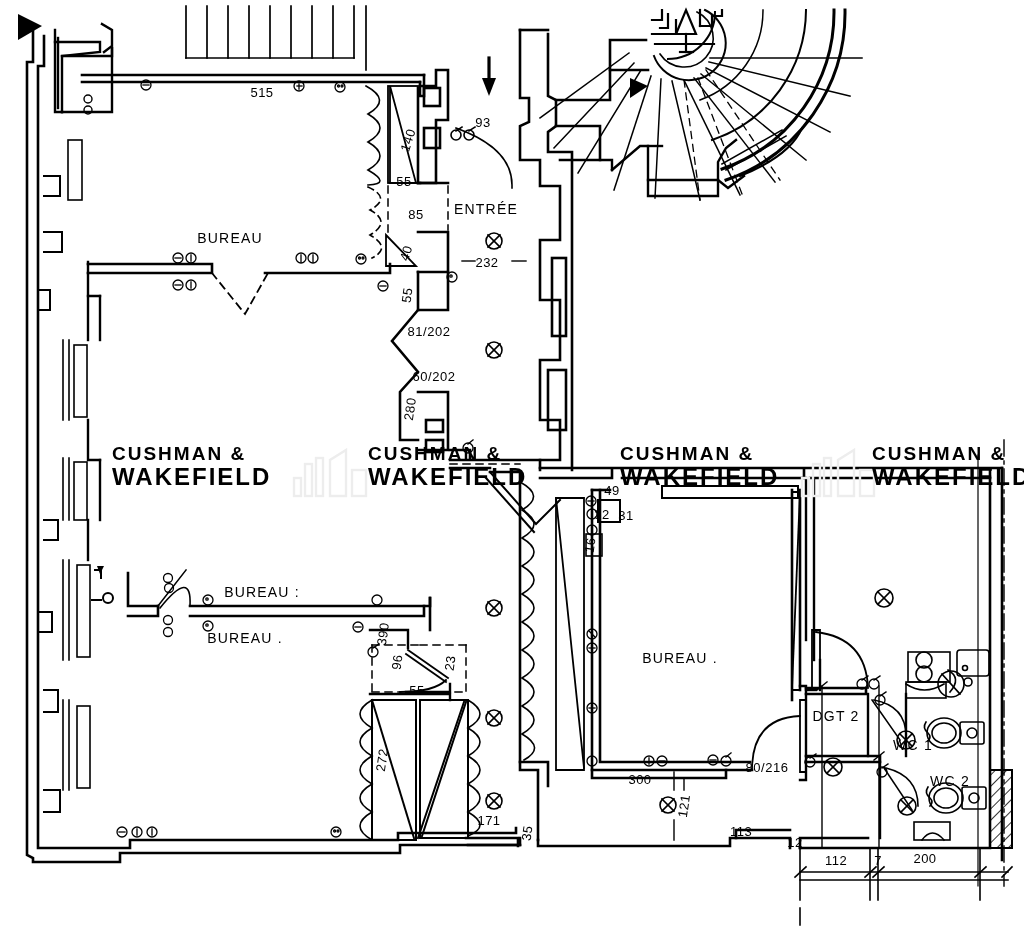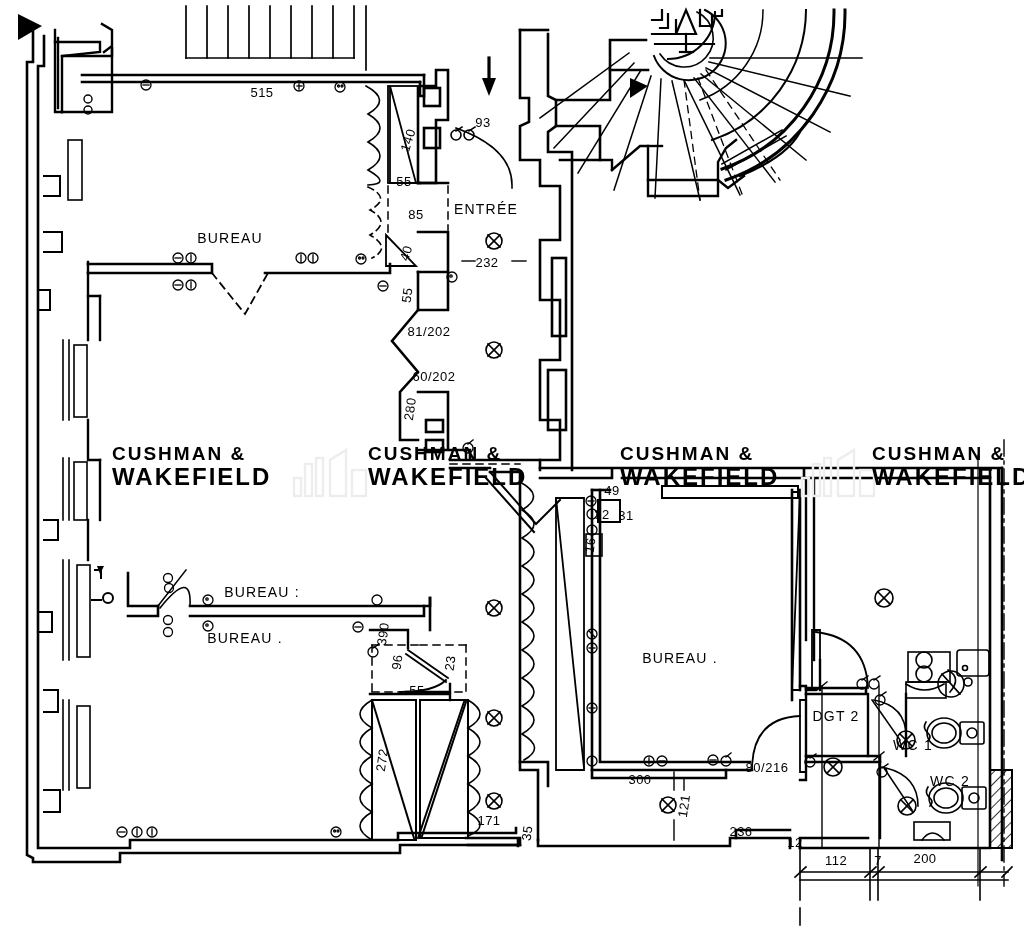--- a/index.html
+++ b/index.html
@@ -732,20 +732,20 @@
       <div style="position: absolute; left: 383px; top: 634px; color: rgb(0, 0, 0); white-space: nowrap; font-family: &quot;Liberation Sans&quot;, sans-serif; font-size: 13px; font-weight: normal; letter-spacing: 0.5px; transform: translate(-50%, -50%) rotate(-82deg);">390</div>
       <div style="position: absolute; left: 397px; top: 662px; color: rgb(0, 0, 0); white-space: nowrap; font-family: &quot;Liberation Sans&quot;, sans-serif; font-size: 13px; font-weight: normal; letter-spacing: 0.5px; transform: translate(-50%, -50%) rotate(-82deg);">96</div>
       <div style="position: absolute; left: 450px; top: 663px; color: rgb(0, 0, 0); white-space: nowrap; font-family: &quot;Liberation Sans&quot;, sans-serif; font-size: 13px; font-weight: normal; letter-spacing: 0.5px; transform: translate(-50%, -50%) rotate(-82deg);">23</div>
       <div style="position: absolute; left: 417px; top: 690px; color: rgb(0, 0, 0); white-space: nowrap; font-family: &quot;Liberation Sans&quot;, sans-serif; font-size: 13px; font-weight: normal; letter-spacing: 0.5px; transform: translate(-50%, -50%) rotate(0deg);">55</div>
       <div style="position: absolute; left: 382px; top: 760px; color: rgb(0, 0, 0); white-space: nowrap; font-family: &quot;Liberation Sans&quot;, sans-serif; font-size: 13px; font-weight: normal; letter-spacing: 0.5px; transform: translate(-50%, -50%) rotate(-82deg);">272</div>
       <div style="position: absolute; left: 640px; top: 779px; color: rgb(0, 0, 0); white-space: nowrap; font-family: &quot;Liberation Sans&quot;, sans-serif; font-size: 13px; font-weight: normal; letter-spacing: 0.5px; transform: translate(-50%, -50%) rotate(0deg);">300</div>
       <div style="position: absolute; left: 767px; top: 767px; color: rgb(0, 0, 0); white-space: nowrap; font-family: &quot;Liberation Sans&quot;, sans-serif; font-size: 13px; font-weight: normal; letter-spacing: 0.5px; transform: translate(-50%, -50%) rotate(0deg);">80/216</div>
       <div style="position: absolute; left: 489px; top: 820px; color: rgb(0, 0, 0); white-space: nowrap; font-family: &quot;Liberation Sans&quot;, sans-serif; font-size: 13px; font-weight: normal; letter-spacing: 0.5px; transform: translate(-50%, -50%) rotate(0deg);">171</div>
       <div style="position: absolute; left: 527px; top: 833px; color: rgb(0, 0, 0); white-space: nowrap; font-family: &quot;Liberation Sans&quot;, sans-serif; font-size: 13px; font-weight: normal; letter-spacing: 0.5px; transform: translate(-50%, -50%) rotate(-82deg);">35</div>
       <div style="position: absolute; left: 684px; top: 806px; color: rgb(0, 0, 0); white-space: nowrap; font-family: &quot;Liberation Sans&quot;, sans-serif; font-size: 13px; font-weight: normal; letter-spacing: 0.5px; transform: translate(-50%, -50%) rotate(-82deg);">121</div>
-      <div style="position: absolute; left: 741px; top: 831px; color: rgb(0, 0, 0); white-space: nowrap; font-family: &quot;Liberation Sans&quot;, sans-serif; font-size: 13px; font-weight: normal; letter-spacing: 0.5px; transform: translate(-50%, -50%) rotate(0deg);">236</div>
+      <div style="position: absolute; left: 741px; top: 831px; color: rgb(0, 0, 0); white-space: nowrap; font-family: &quot;Liberation Sans&quot;, sans-serif; font-size: 13px; font-weight: normal; letter-spacing: 0.5px; transform: translate(-50%, -50%) rotate(0deg);">113</div>
       <div style="position: absolute; left: 795px; top: 842px; color: rgb(0, 0, 0); white-space: nowrap; font-family: &quot;Liberation Sans&quot;, sans-serif; font-size: 13px; font-weight: normal; letter-spacing: 0.5px; transform: translate(-50%, -50%) rotate(0deg);">12</div>
       <div style="position: absolute; left: 836px; top: 860px; color: rgb(0, 0, 0); white-space: nowrap; font-family: &quot;Liberation Sans&quot;, sans-serif; font-size: 13px; font-weight: normal; letter-spacing: 0.5px; transform: translate(-50%, -50%) rotate(0deg);">112</div>
       <div style="position: absolute; left: 878px; top: 860px; color: rgb(0, 0, 0); white-space: nowrap; font-family: &quot;Liberation Sans&quot;, sans-serif; font-size: 13px; font-weight: normal; letter-spacing: 0.5px; transform: translate(-50%, -50%) rotate(0deg);">7</div>
       <div style="position: absolute; left: 925px; top: 858px; color: rgb(0, 0, 0); white-space: nowrap; font-family: &quot;Liberation Sans&quot;, sans-serif; font-size: 13px; font-weight: normal; letter-spacing: 0.5px; transform: translate(-50%, -50%) rotate(0deg);">200</div>
     </div>
 
 </div>
 
 </body></html>

